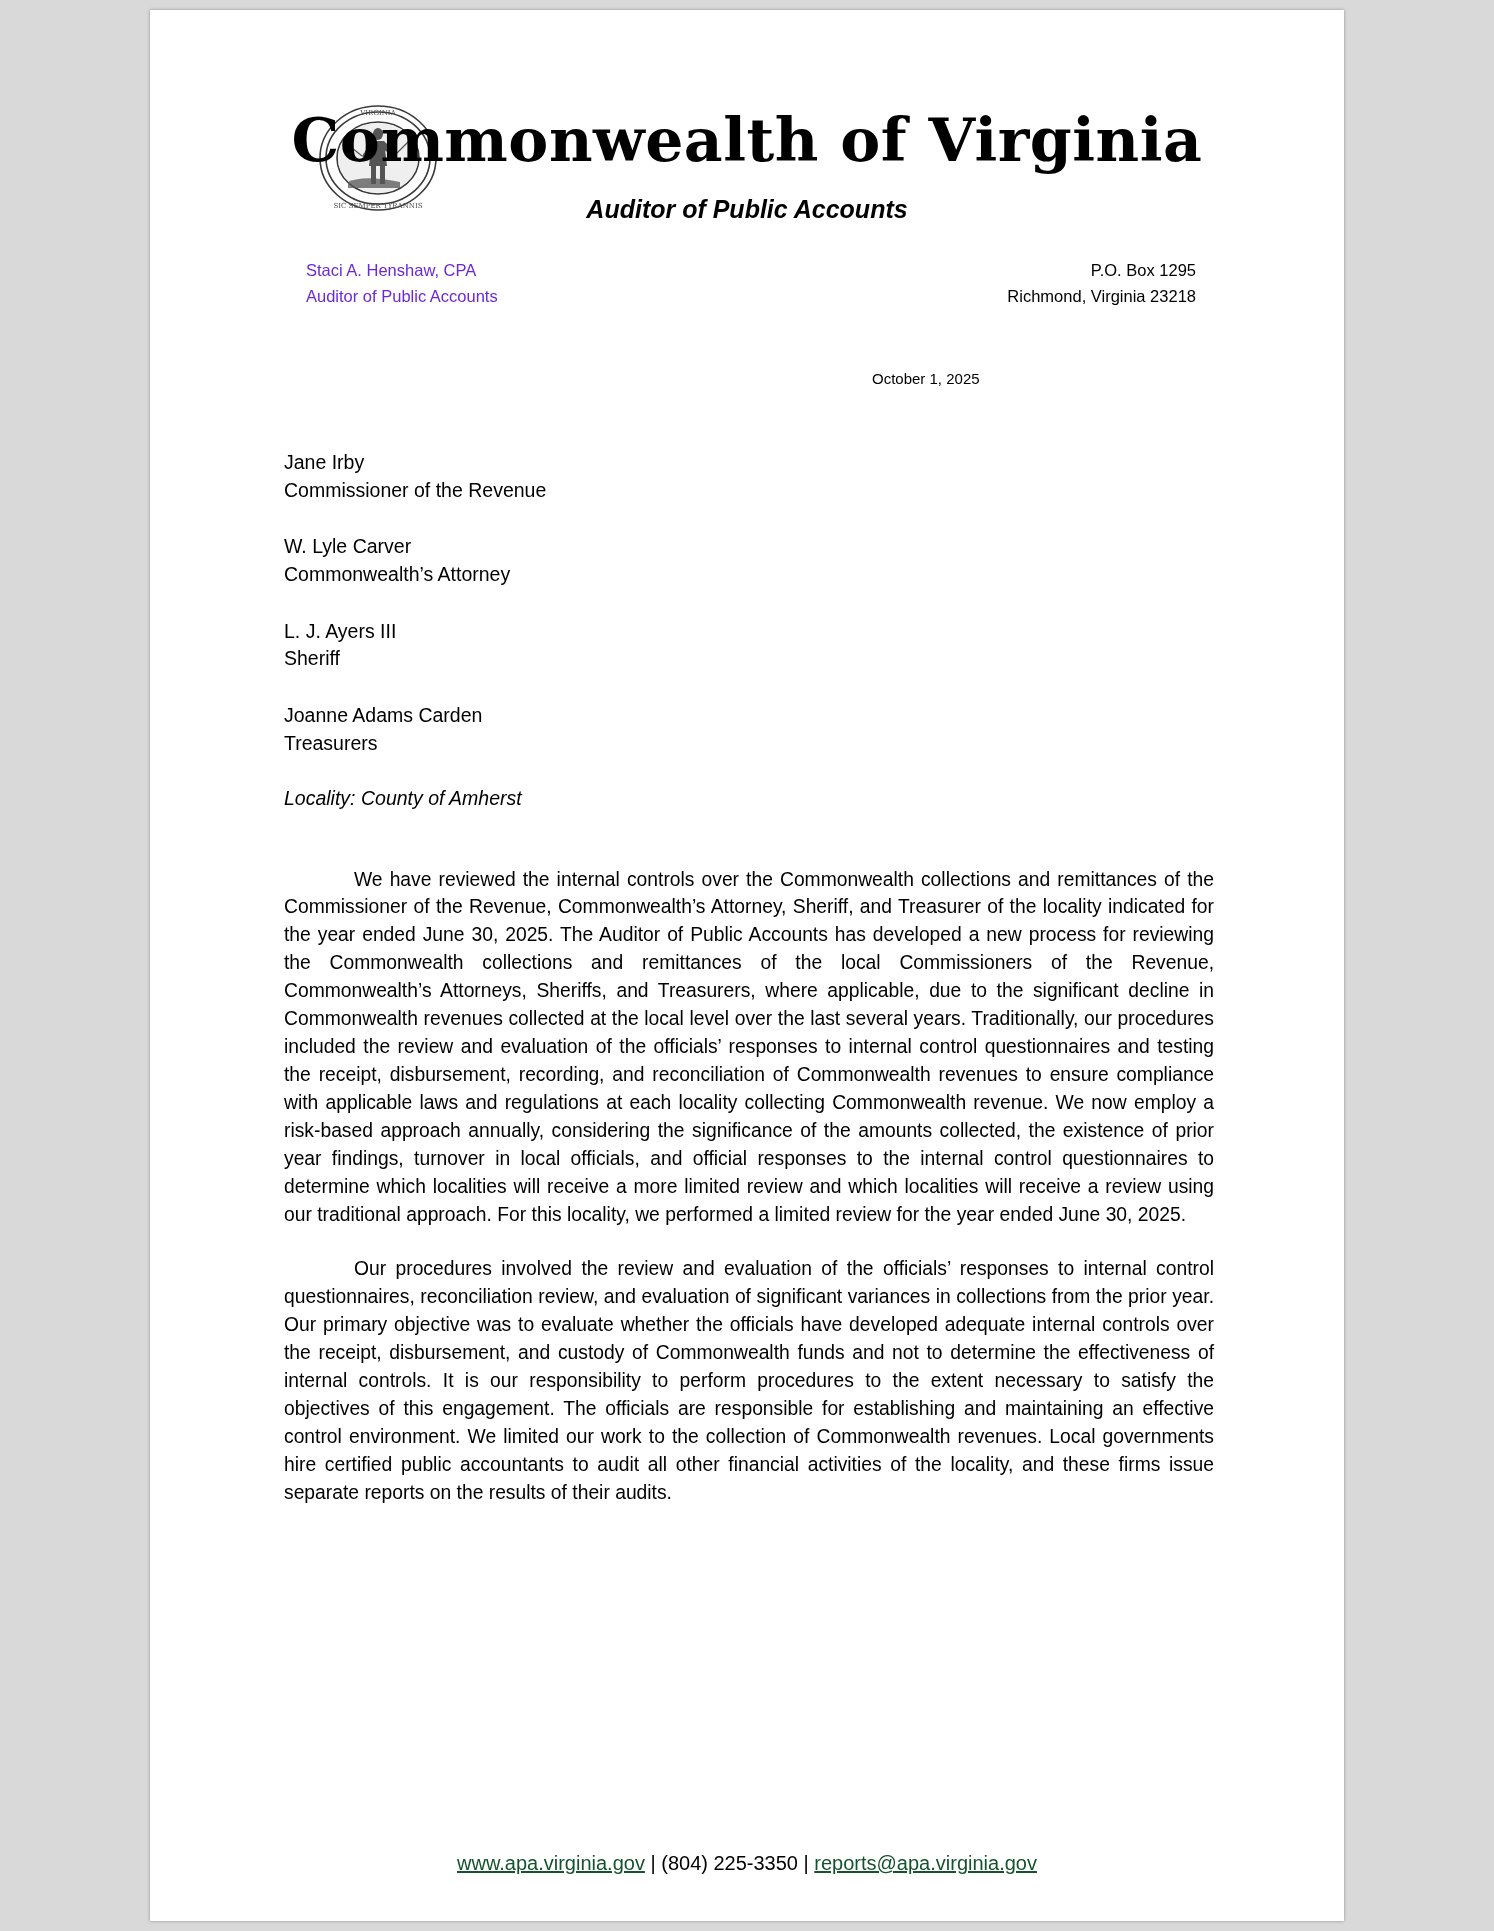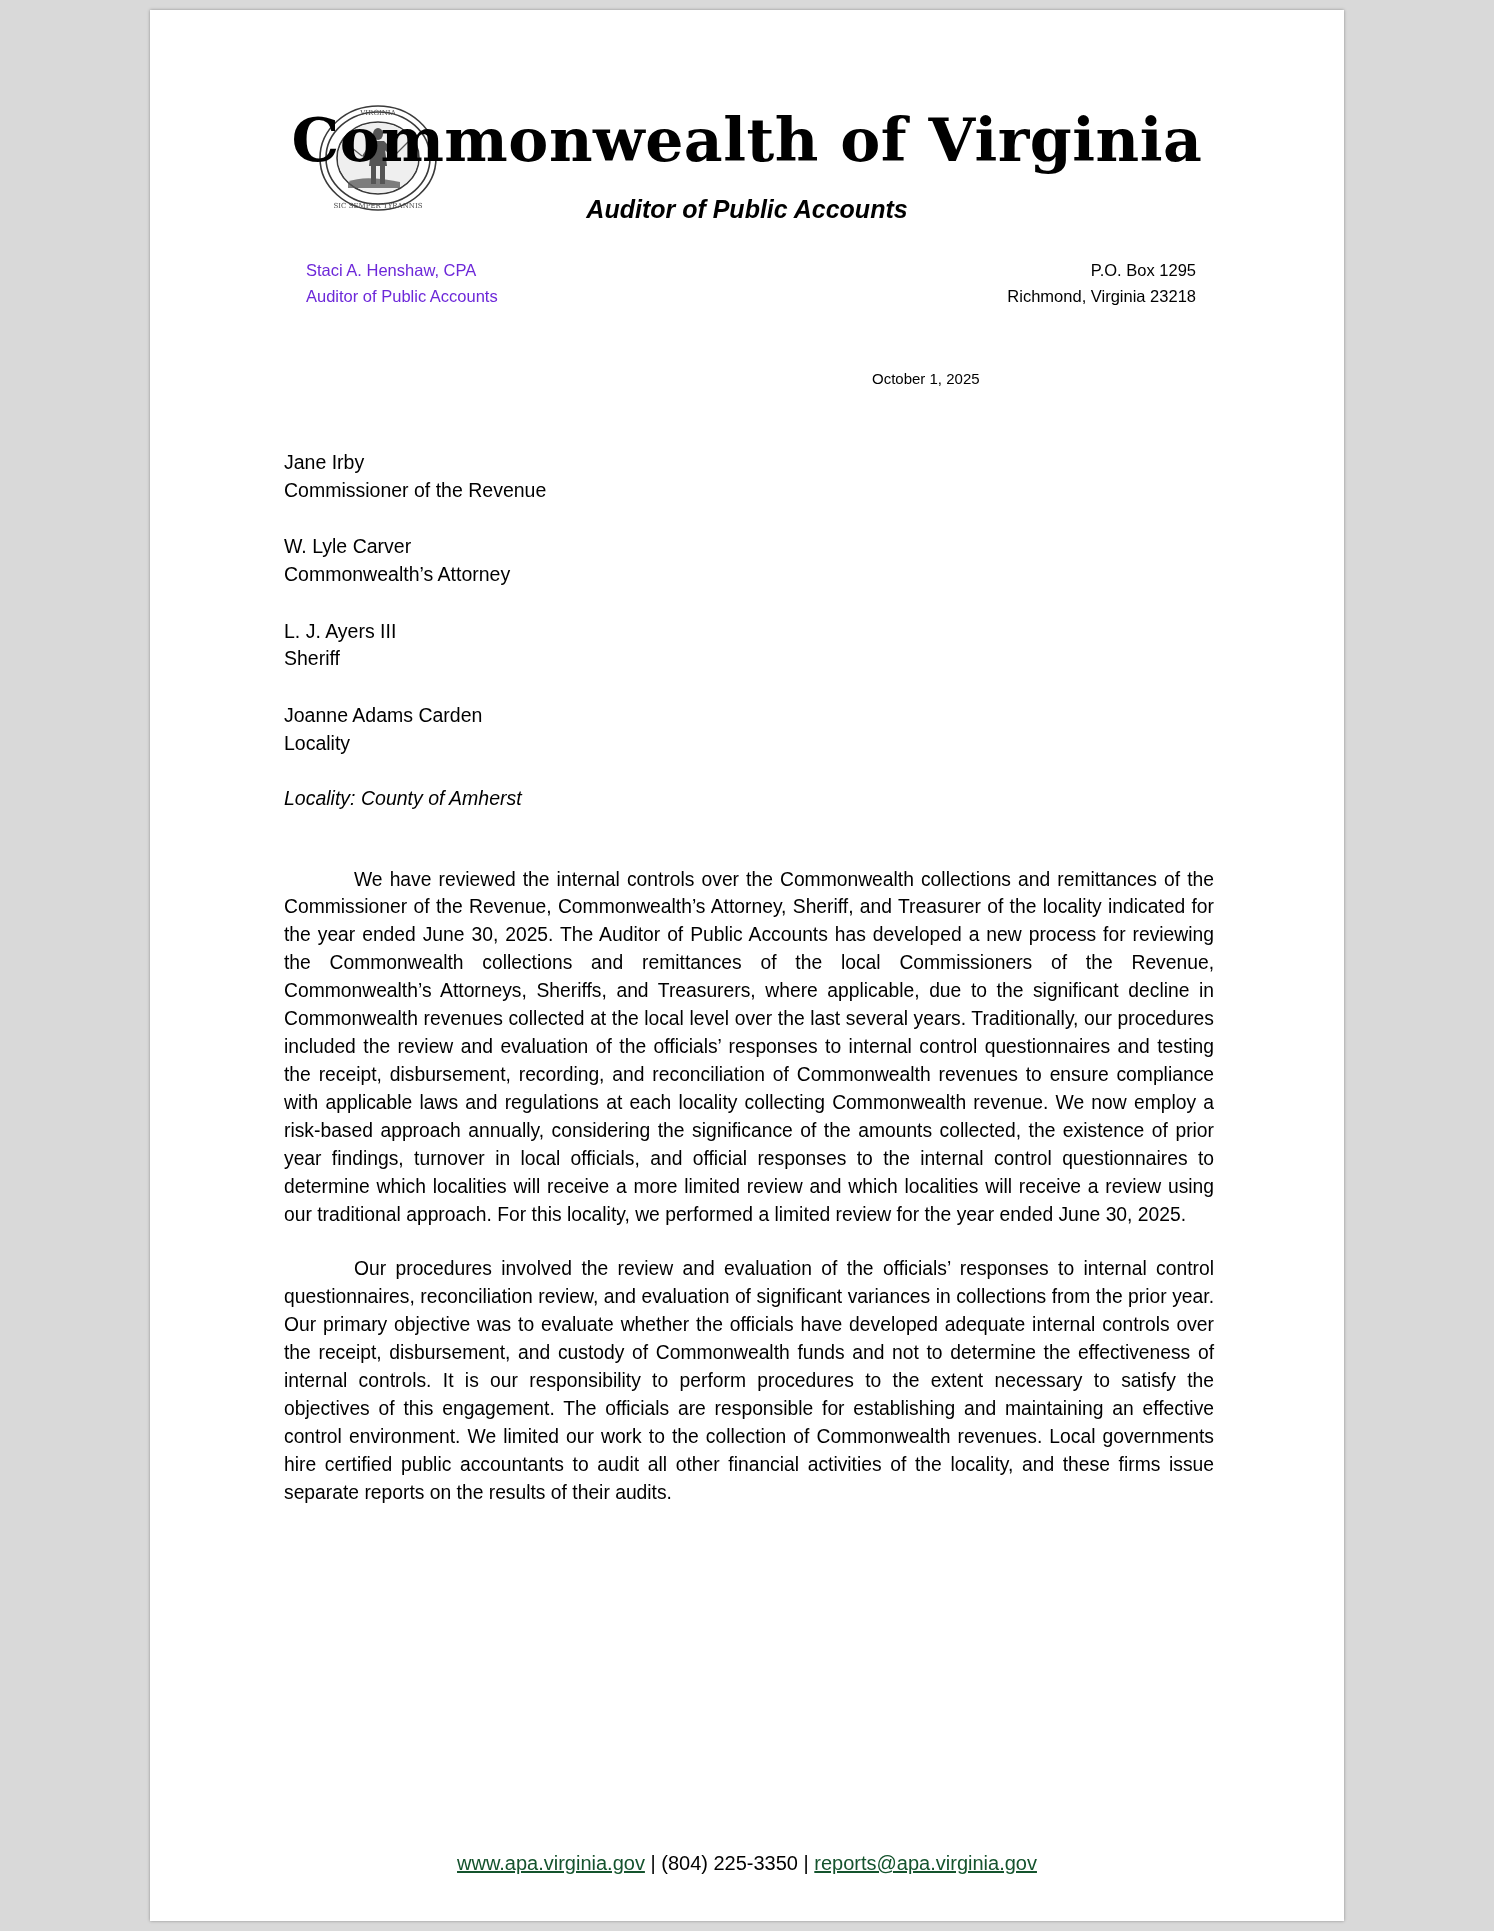--- a/index.html
+++ b/index.html
@@ -206,21 +206,21 @@
         <div>Commonwealth’s Attorney</div>
       </div>
 
       <div class="addr-block">
         <div>L. J. Ayers III</div>
         <div>Sheriff</div>
       </div>
 
       <div class="addr-block">
         <div>Joanne Adams Carden</div>
-        <div>Locality</div>
+        <div>Treasurers</div>
       </div>
 
       <div class="locality-line">Locality: County of Amherst</div>
 
       <p class="para">We have reviewed the internal controls over the Commonwealth collections and remittances of the Commissioner of the Revenue, Commonwealth’s Attorney, Sheriff, and Treasurer of the locality indicated for the year ended June 30, 2025.  The Auditor of Public Accounts has developed a new process for reviewing the Commonwealth collections and remittances of the local Commissioners of the Revenue, Commonwealth’s Attorneys, Sheriffs, and Treasurers, where applicable, due to the significant decline in Commonwealth revenues collected at the local level over the last several years.  Traditionally, our procedures included the review and evaluation of the officials’ responses to internal control questionnaires and testing the receipt, disbursement, recording, and reconciliation of Commonwealth revenues to ensure compliance with applicable laws and regulations at each locality collecting Commonwealth revenue.  We now employ a risk-based approach annually, considering the significance of the amounts collected, the existence of prior year findings, turnover in local officials, and official responses to the internal control questionnaires to determine which localities will receive a more limited review and which localities will receive a review using our traditional approach.  For this locality, we performed a limited review for the year ended June 30, 2025.</p>
       <p class="para">Our procedures involved the review and evaluation of the officials’ responses to internal control questionnaires, reconciliation review, and evaluation of significant variances in collections from the prior year.  Our primary objective was to evaluate whether the officials have developed adequate internal controls over the receipt, disbursement, and custody of Commonwealth funds and not to determine the effectiveness of internal controls.  It is our responsibility to perform procedures to the extent necessary to satisfy the objectives of this engagement.  The officials are responsible for establishing and maintaining an effective control environment.  We limited our work to the collection of Commonwealth revenues.  Local governments hire certified public accountants to audit all other financial activities of the locality, and these firms issue separate reports on the results of their audits.</p>
     </div>
 
     <div class="footer">
       <a href="#">www.apa.virginia.gov</a><span class="sep"> | </span><span>(804) 225-3350</span><span class="sep"> | </span><a href="#">reports@apa.virginia.gov</a>

